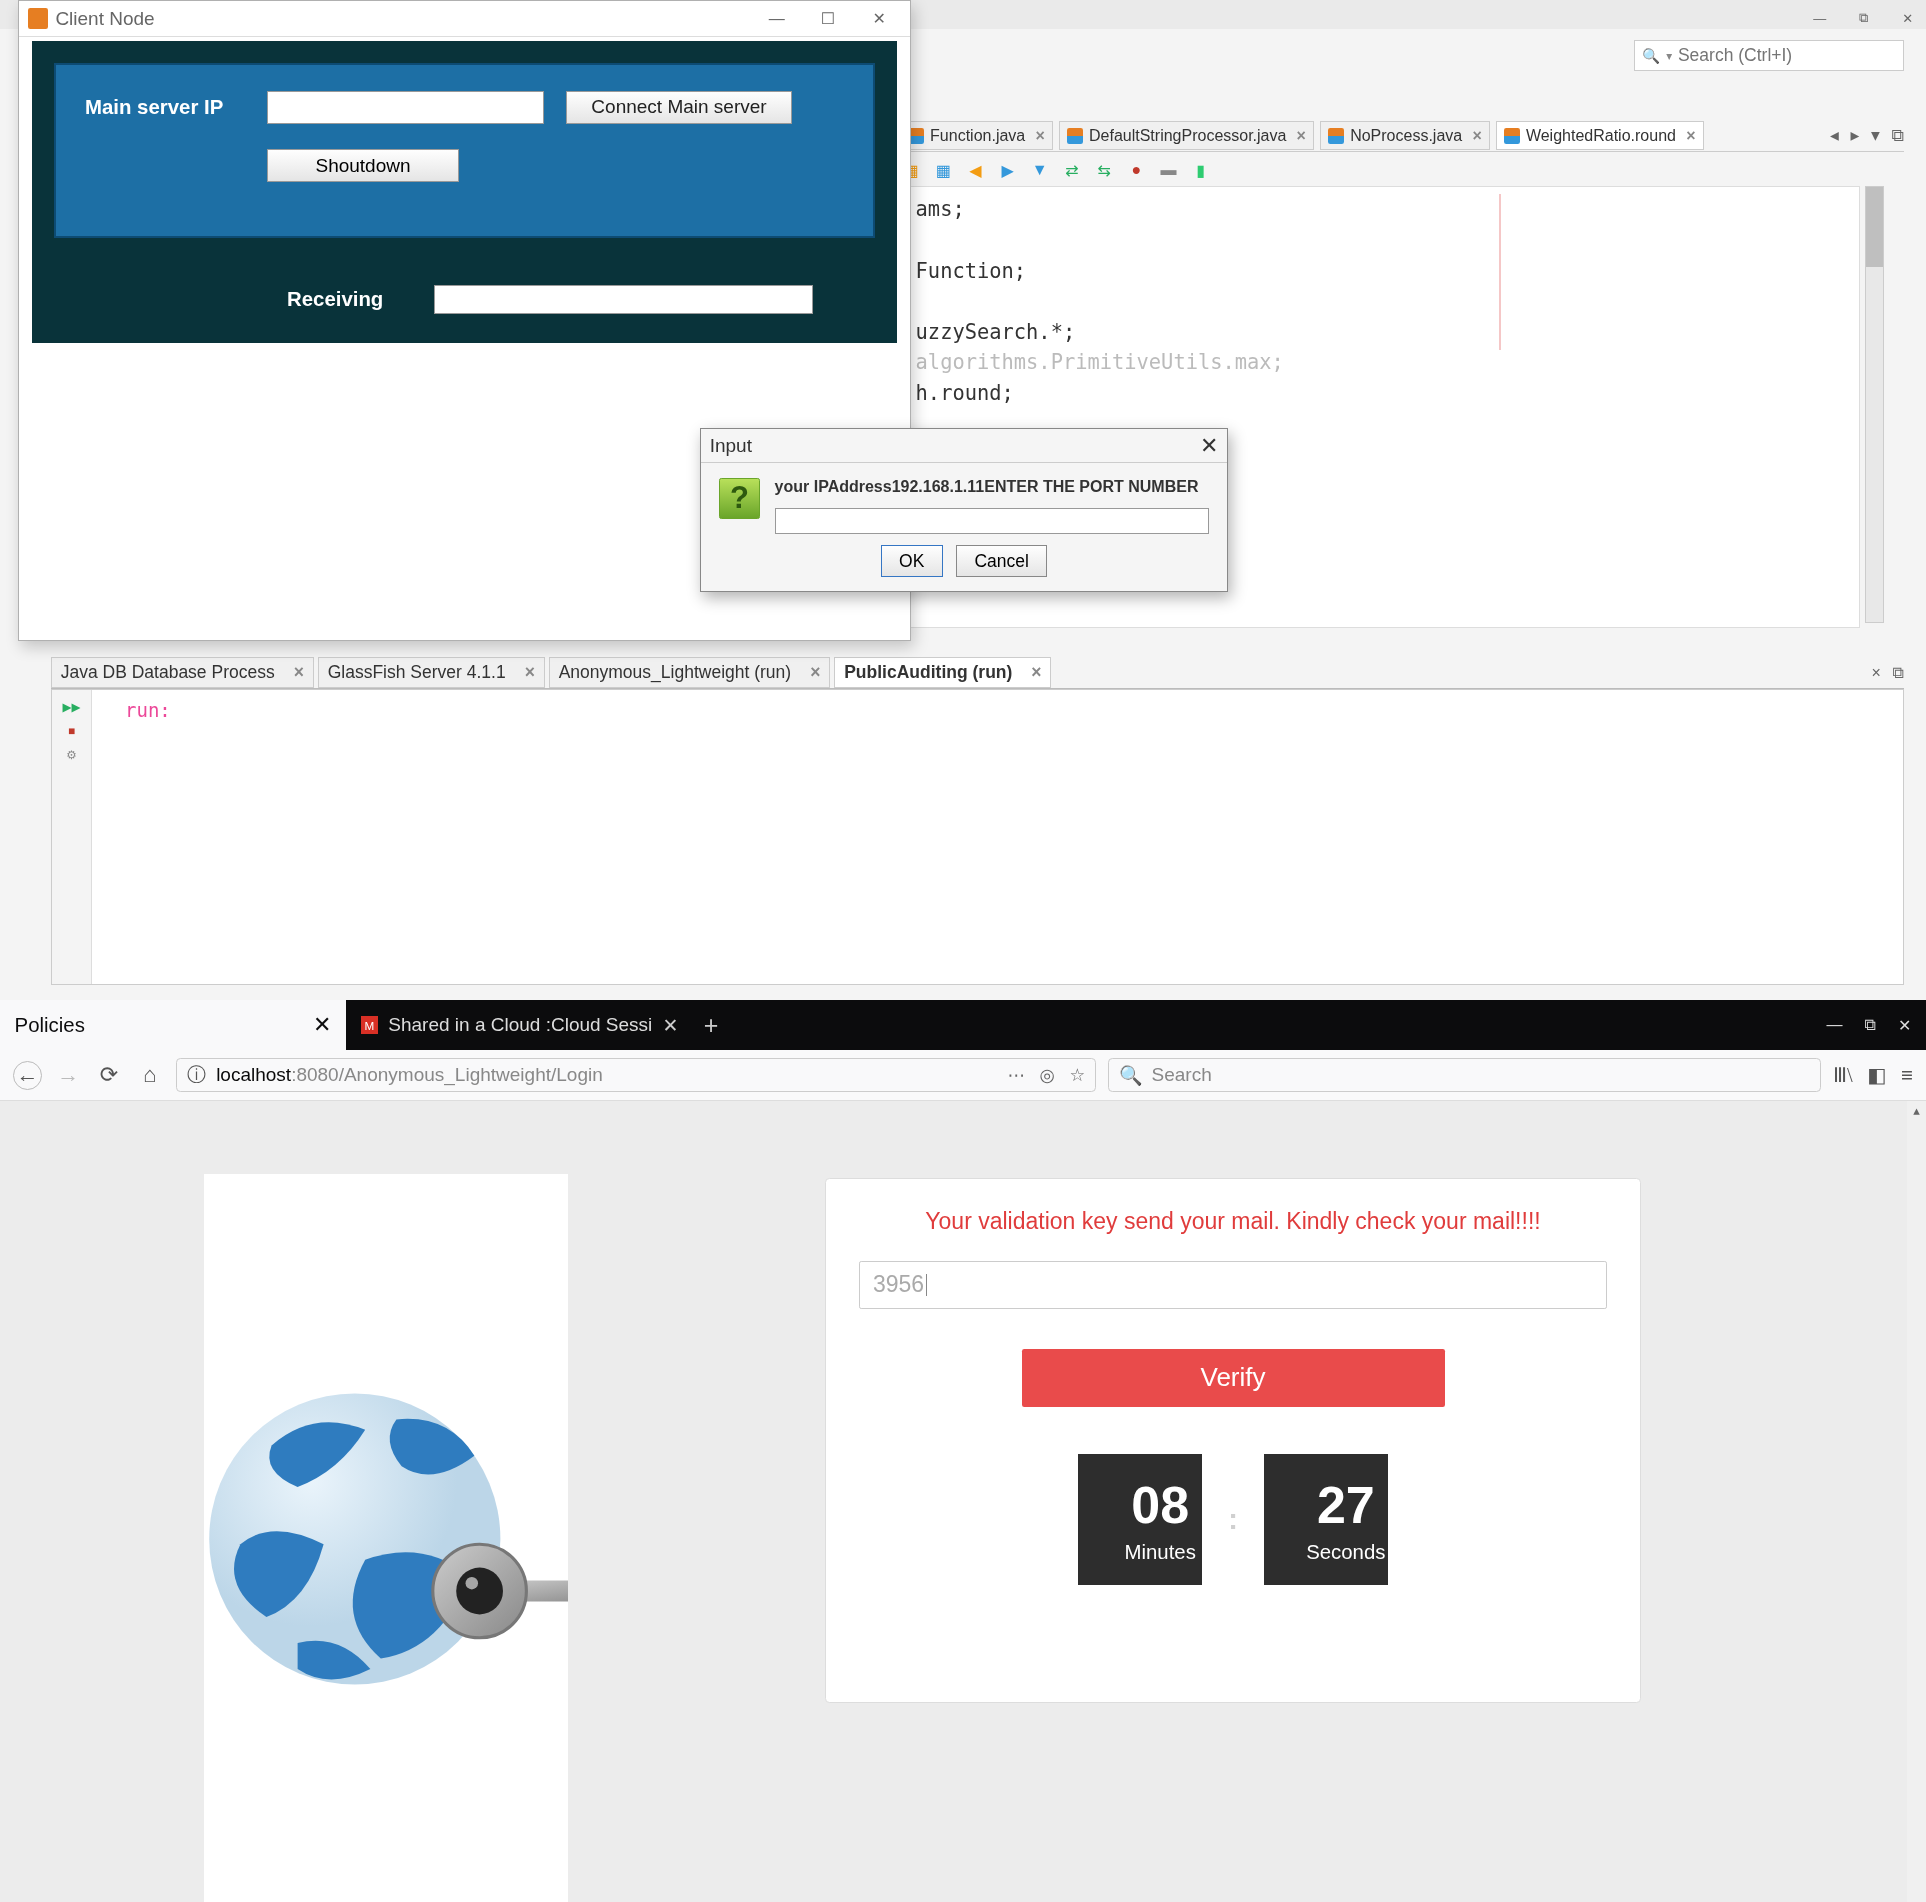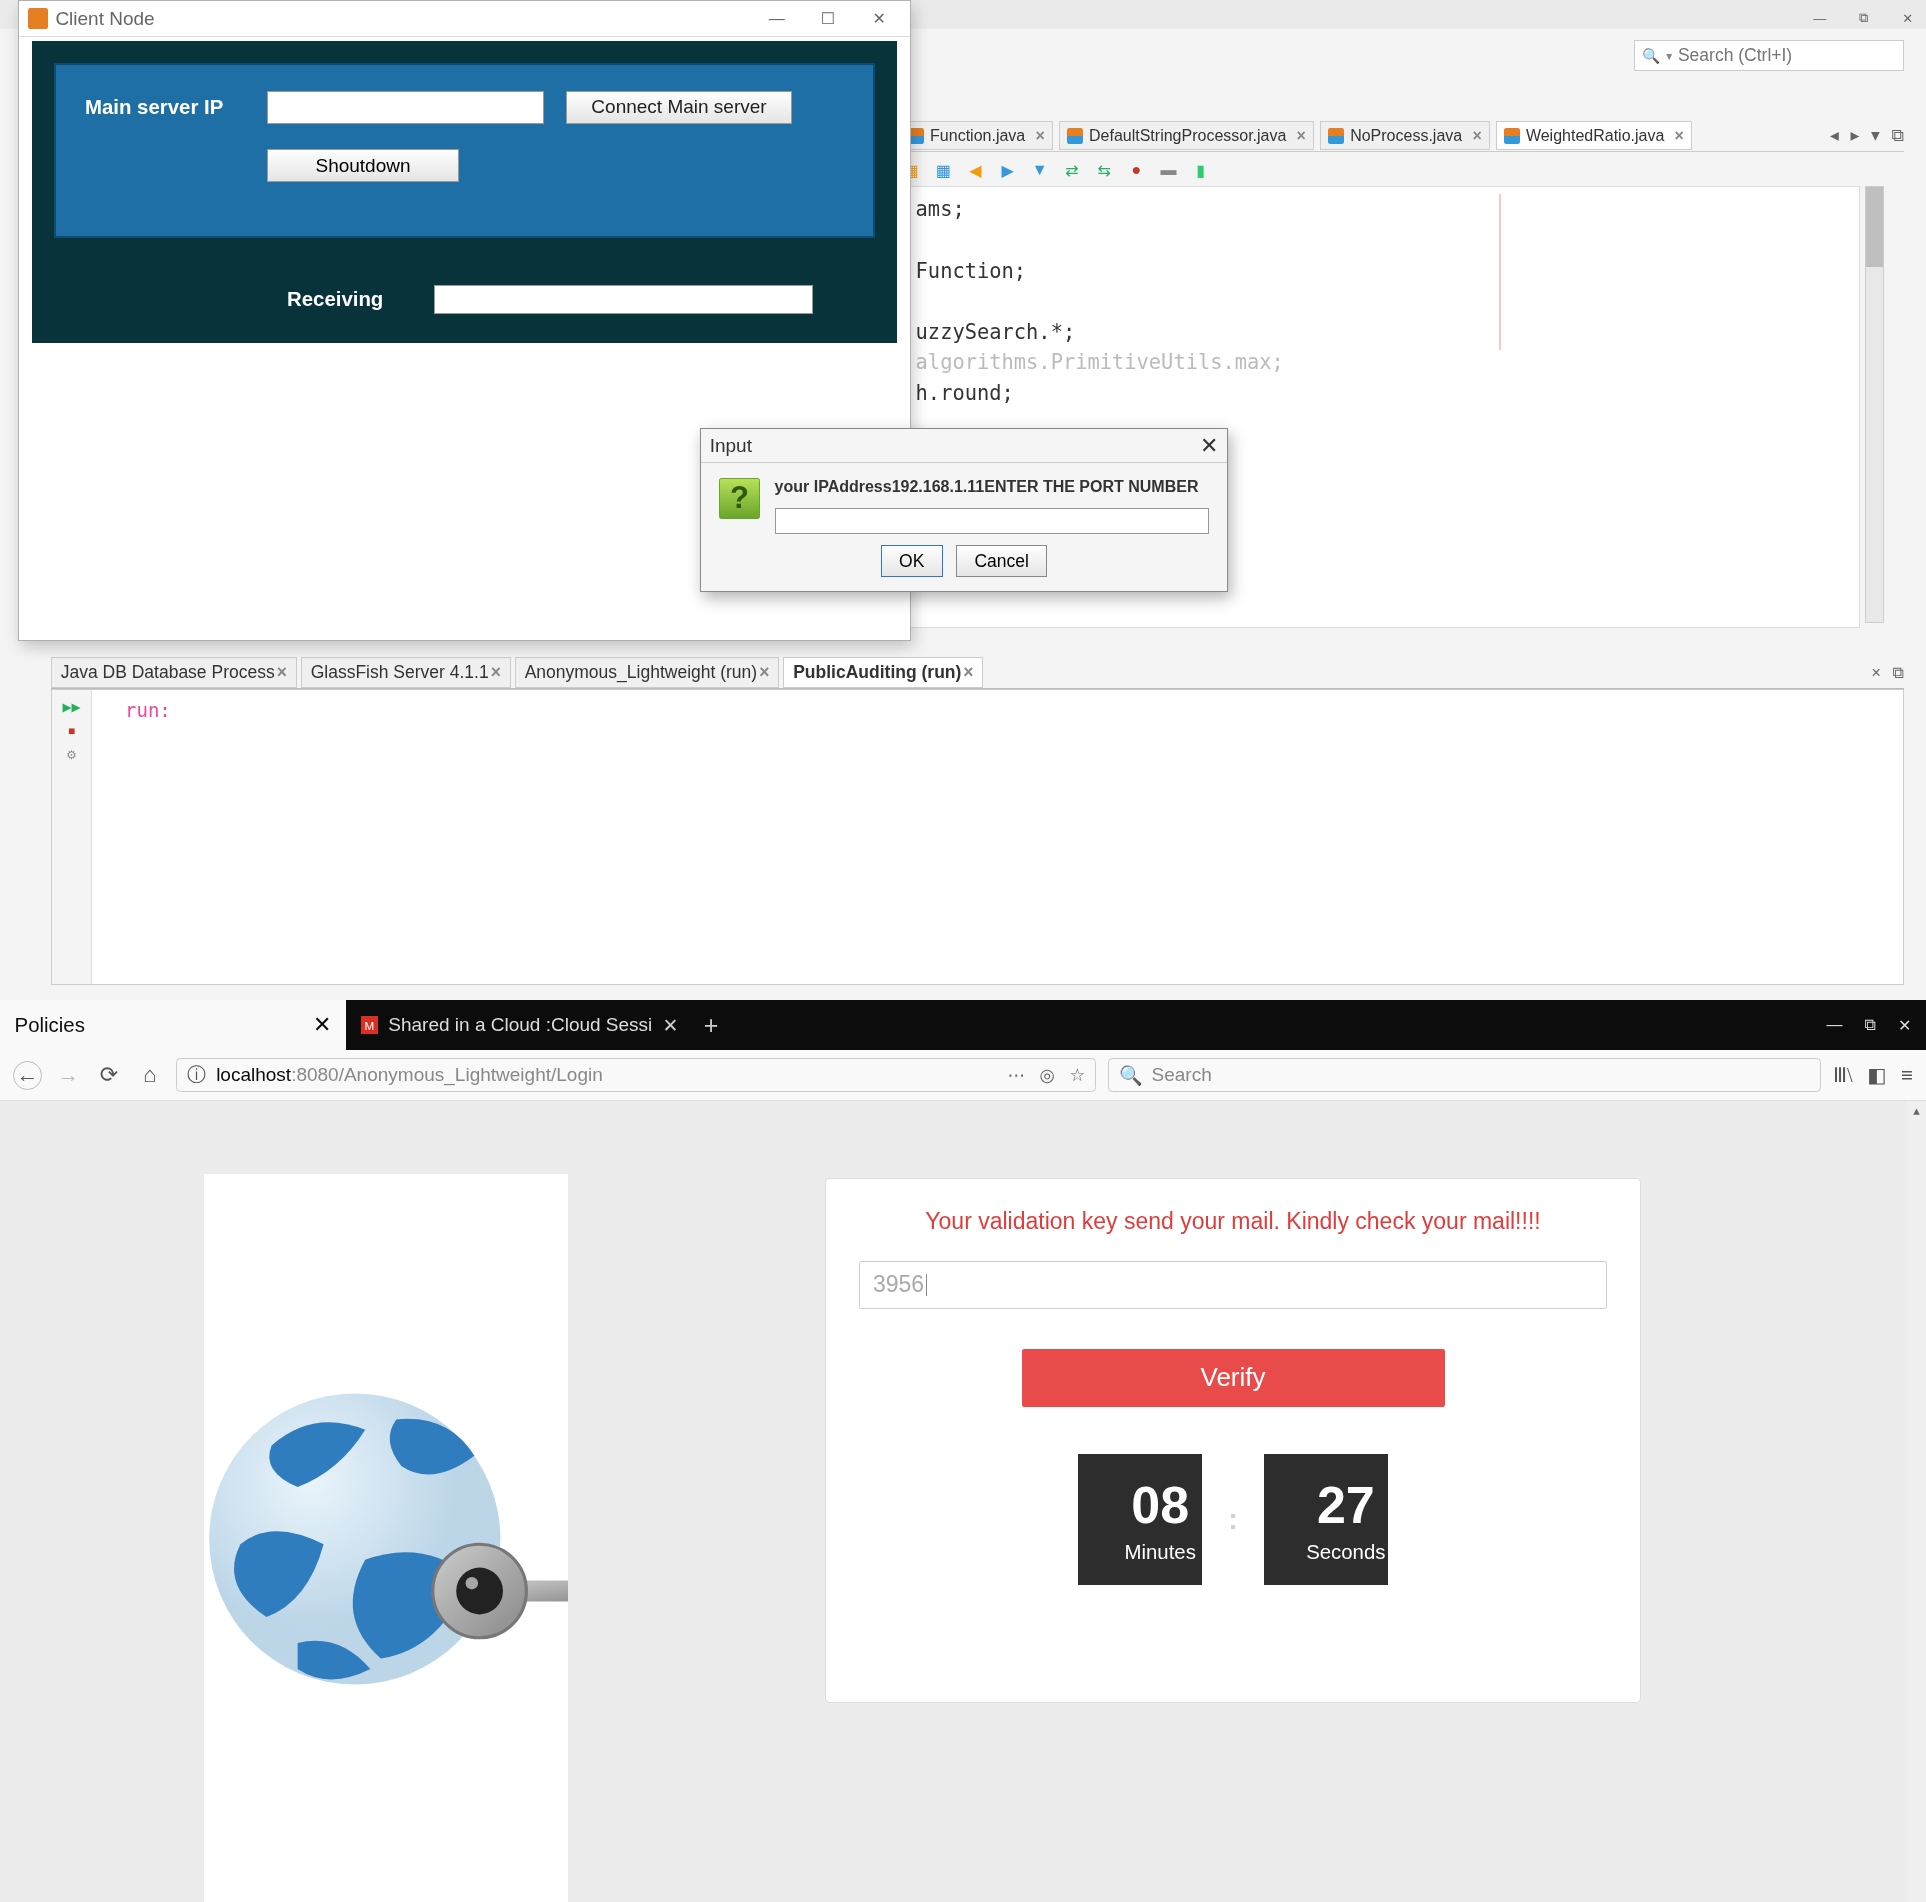--- a/index.html
+++ b/index.html
@@ -34,21 +34,21 @@
     .ide-editor { position: absolute; left: 900px; right: 66px; top: 186px; bottom: 372px; background: #fff; border: 0.7px solid #ddd; font-family: "Consolas", monospace; font-size: 20.4px; line-height: 1.5; color: #333; padding: 7.3px 14.6px; }
     .ide-editor .gray { color: #bbb; }
     .ide-editor .ruler { position: absolute; left: 598px; top: 7.3px; bottom: 277px; width: 1.5px; background: #f5c7c7; }
 
     
     .ide-right-sb { position: absolute; right: 42px; top: 186px; width: 19px; height: 437px; background: #e8e8e8; border: 0.7px solid #ccc; }
     .ide-right-sb .thumb { width: 100%; height: 80px; background: #bfbfbf; }
 
     
     .ide-out-tabs { position: absolute; left: 51px; right: 22px; top: 657px; height: 32px; display: flex; align-items: center; gap: 4.4px; border-bottom: 0.7px solid #bbb; }
-    .ide-out-tabs .tab { display: flex; align-items: center; gap: 2px; padding: 4.4px 8.7px; font-size: 17.5px; color: #333; background: #f0f0f0; border: 0.7px solid #ccc; }
+    .ide-out-tabs .tab { display: flex; align-items: center; gap: 19px; padding: 4.4px 8.7px; font-size: 17.5px; color: #333; background: #f0f0f0; border: 0.7px solid #ccc; }
     .ide-out-tabs .tab.active { background: #fff; font-weight: bold; }
     .ide-out-tabs .x { color: #888; font-weight: bold; }
 
     
     .ide-out-pane { position: absolute; left: 51px; right: 22px; top: 689px; bottom: 14.6px; background: #fff; border: 0.7px solid #ccc; }
     .ide-out-gutter { position: absolute; left: 0; top: 0; bottom: 0; width: 40px; background: #f4f4f4; border-right: 0.7px solid #ddd; display:flex; flex-direction:column; gap:10.2px; padding-top:10.2px; align-items:center; }
     .run-text { position: absolute; left: 73px; top: 8.7px; font-family: monospace; font-size: 19px; color: #ec4899; }
 
     
     .client-node { position: absolute; left: 18px; top: 0; width: 893px; height: 641px; background: #fff; border: 0.7px solid #b0b0b0; box-shadow: 2.9px 5.8px 14.6px rgba(0,0,0,0.2); }
@@ -157,21 +157,21 @@
           <span>DefaultStringProcessor.java</span>
           <span class="x">×</span>
         </div>
       <div class="ide-tab">
           <span class="j-icon"></span>
           <span>NoProcess.java</span>
           <span class="x">×</span>
         </div>
       <div class="ide-tab active">
           <span class="j-icon"></span>
-          <span>WeightedRatio.java</span>
+          <span>WeightedRatio.round</span>
           <span class="x">×</span>
         </div>
       <div class="ide-tabs-right">
         <span>◂</span>
         <span>▸</span>
         <span>▾</span>
         <span>⧉</span>
       </div>
     </div>
 

